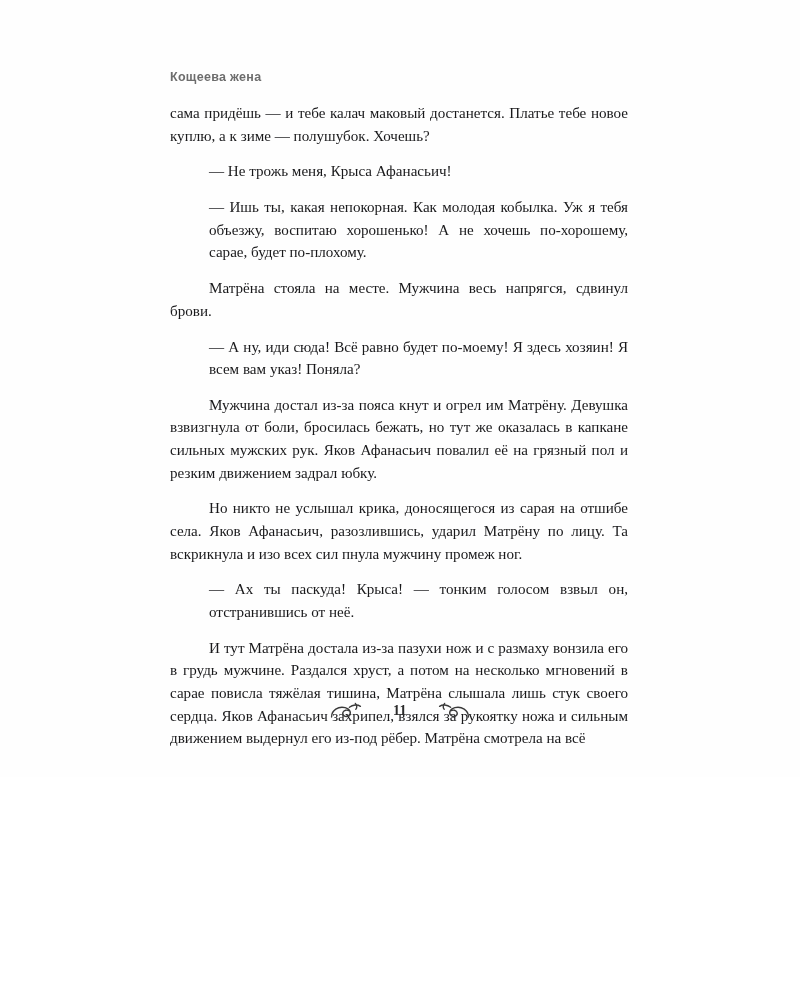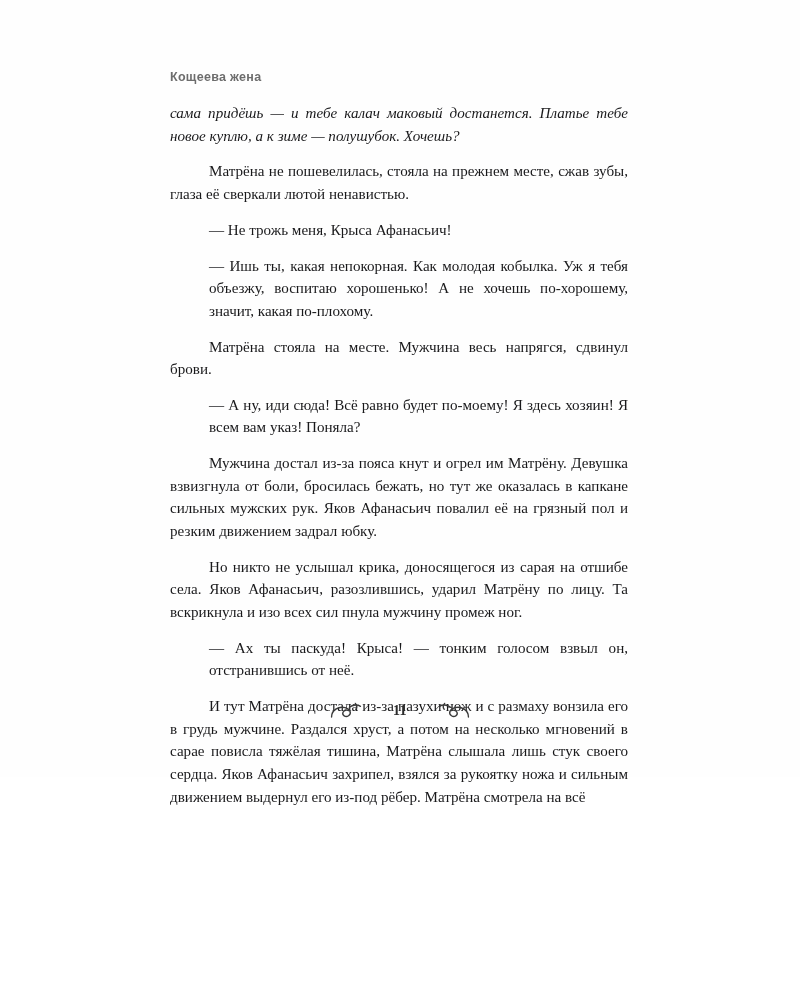--- a/index.html
+++ b/index.html
@@ -42,21 +42,20 @@
     text-justify: inter-word;
     color: #19191b;
   }
   .para {
     margin: 0 0 13.2px 0;
     text-indent: 39px;
   }
   .para.first {
     text-indent: 0;
     margin-left: 0;
-    font-style: italic;
   }
   .dialog {
     margin: 0 0 13.2px 0;
     padding-left: 39px;
     text-indent: 0;
   }
   .footer {
     position: absolute;
     left: 0;
     right: 0;
@@ -86,23 +85,22 @@
 </style>
 </head>
 <body>
 
 <div class="page">
 
   <div class="running-head">Кощеева жена</div>
 
   <div class="text-block">
     <p class="para first">сама придёшь — и тебе калач маковый достанется. Платье тебе новое куплю, а к зиме — полушубок. Хочешь?</p>
-    <p class="para">Матрёна не пошевелилась, стояла на прежнем месте, сжав зубы, глаза её сверкали лютой ненавистью.</p>
     <p class="dialog">— Не трожь меня, Крыса Афанасьич!</p>
-    <p class="dialog">— Ишь ты, какая непокорная. Как молодая кобылка. Уж я тебя объезжу, воспитаю хорошенько! А не хочешь по-хорошему, значит, какая по-плохому.</p>
+    <p class="dialog">— Ишь ты, какая непокорная. Как молодая кобылка. Уж я тебя объезжу, воспитаю хорошенько! А не хочешь по-хорошему, сарае, будет по-плохому.</p>
     <p class="para">Матрёна стояла на месте. Мужчина весь напрягся, сдвинул брови.</p>
     <p class="dialog">— А ну, иди сюда! Всё равно будет по-моему! Я здесь хозяин! Я всем вам указ! Поняла?</p>
     <p class="para">Мужчина достал из-за пояса кнут и огрел им Матрёну. Девушка взвизгнула от боли, бросилась бежать, но тут же оказалась в капкане сильных мужских рук. Яков Афанасьич повалил её на грязный пол и резким движением задрал юбку.</p>
     <p class="para">Но никто не услышал крика, доносящегося из сарая на отшибе села. Яков Афанасьич, разозлившись, ударил Матрёну по лицу. Та вскрикнула и изо всех сил пнула мужчину промеж ног.</p>
     <p class="dialog">— Ах ты паскуда! Крыса! — тонким голосом взвыл он, отстранившись от неё.</p>
     <p class="para">И тут Матрёна достала из-за пазухи нож и с размаху вонзила его в грудь мужчине. Раздался хруст, а потом на несколько мгновений в сарае повисла тяжёлая тишина, Матрёна слышала лишь стук своего сердца. Яков Афанасьич захрипел, взялся за рукоятку ножа и сильным движением выдернул его из-под рёбер. Матрёна смотрела на всё</p>
   </div>
 
   <div class="footer">
     <span class="orn">

